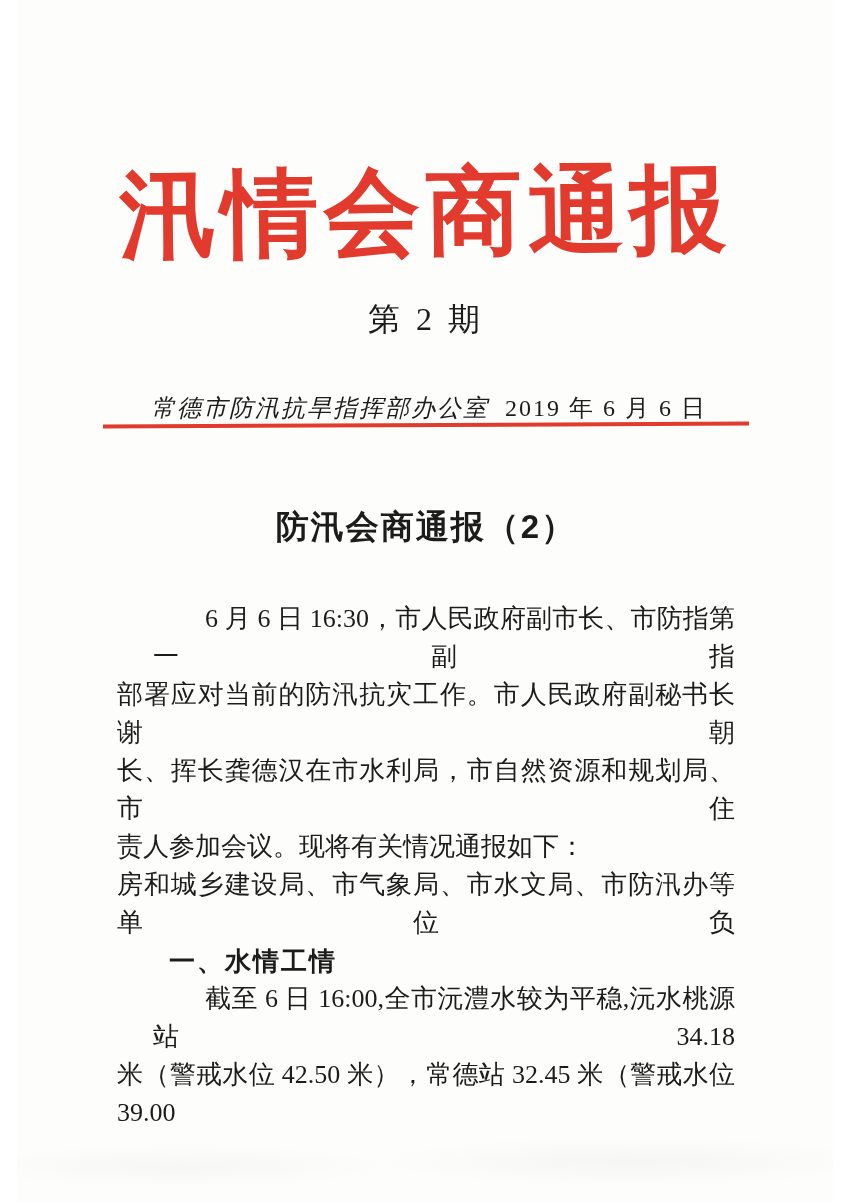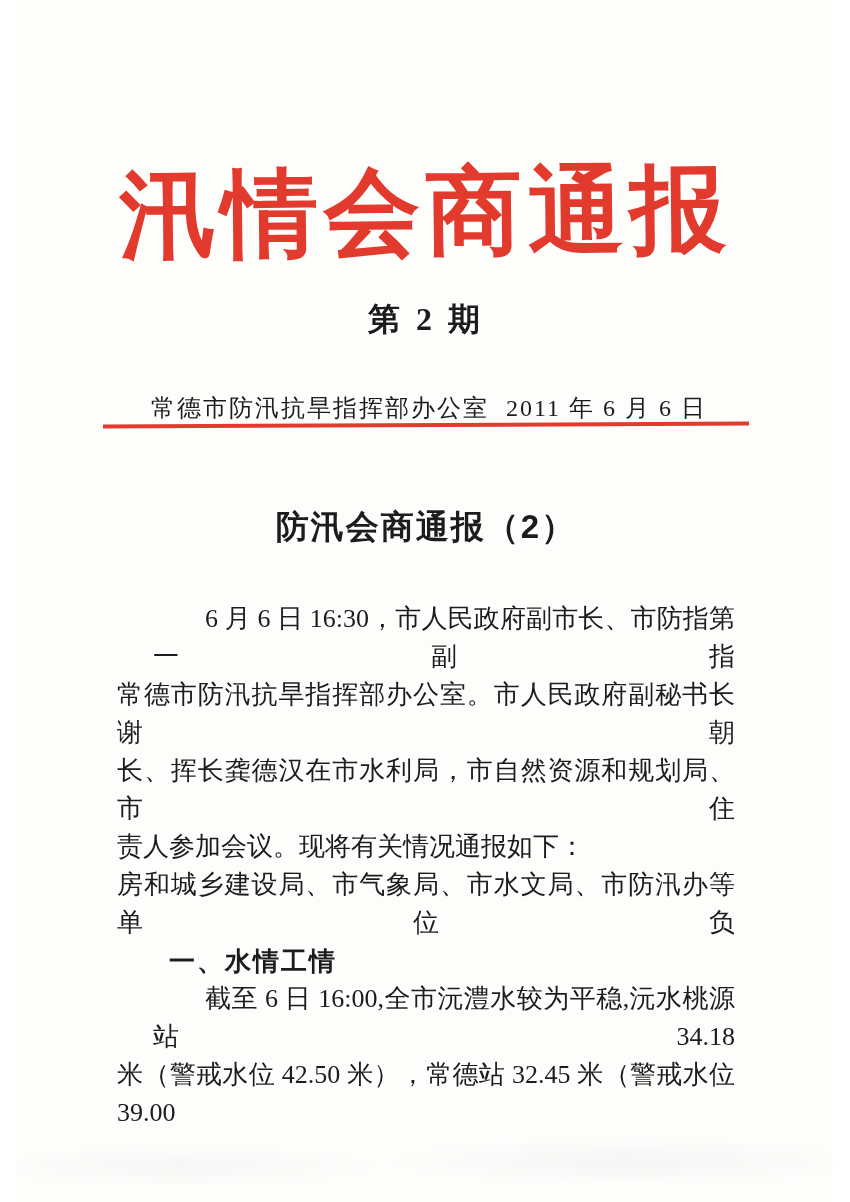--- a/index.html
+++ b/index.html
@@ -46,34 +46,35 @@
     letter-spacing: 6px;
     color: #e23b2e;
     font-family: "Liberation Serif", "DejaVu Serif", serif;
     transform: rotate(-0.6deg);
     white-space: nowrap;
   }
   .issue-number {
     margin-top: 20px;
     text-align: center;
     font-size: 32px;
-    font-weight: bold;
+    font-weight: normal;
     letter-spacing: 4px;
   }
 
   
   .header-row {
     margin-top: 52px;
     display: flex;
     justify-content: space-between;
     align-items: baseline;
     font-size: 24px;
     line-height: 28px;
   }
   .issuing-office {
+    font-style: italic;          
     letter-spacing: 2px;
     padding-left: 34px;
   }
   .issue-date {
     letter-spacing: 2px;
     padding-right: 28px;
   }
   .red-rule {
     height: 4px;
     background: #e23b2e;
@@ -122,31 +123,31 @@
 
 <div class="page">
   <div class="content">
 
     <div class="masthead-title">汛情会商通报</div>
 
     <div class="issue-number">第 2 期</div>
 
     <div class="header-row">
       <span class="issuing-office">常德市防汛抗旱指挥部办公室</span>
-      <span class="issue-date">2011 年 6 月 6 日</span>
+      <span class="issue-date">2019 年 6 月 6 日</span>
     </div>
 
     <div class="red-rule"></div>
 
     <h1 class="doc-title">防汛会商通报（2）</h1>
 
     <div class="body-text">
 
       <div class="line indent">6 月 6 日 16:30，市人民政府副市长、市防指第一副指</div>
-      <div class="line">常德市防汛抗旱指挥部办公室。市人民政府副秘书长谢朝</div>
+      <div class="line">部署应对当前的防汛抗灾工作。市人民政府副秘书长谢朝</div>
       <div class="line">长、挥长龚德汉在市水利局，市自然资源和规划局、市住</div>
       <div class="line short">责人参加会议。现将有关情况通报如下：</div>
       <div class="line">房和城乡建设局、市气象局、市水文局、市防汛办等单位负</div>
 
       <div class="line short section-heading">一、水情工情</div>
 
       <div class="line indent">截至 6 日 16:00,全市沅澧水较为平稳,沅水桃源站 34.18</div>
       <div class="line">米（警戒水位 42.50 米），常德站 32.45 米（警戒水位 39.00</div>
 
     </div>

